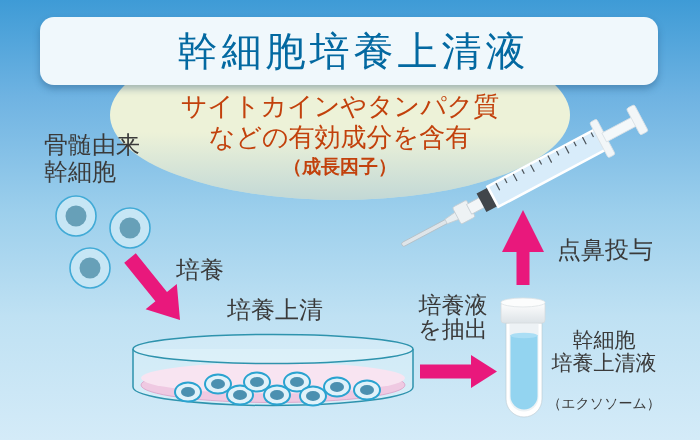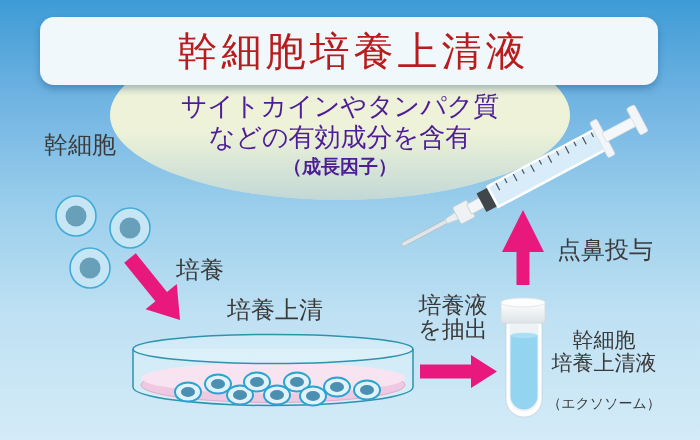--- a/index.html
+++ b/index.html
@@ -9,26 +9,26 @@
     font-family:"Liberation Sans",sans-serif;
   }
   #shapes{position:absolute;left:0;top:0;z-index:1;}
   .title-box{
     position:absolute;left:40px;top:17px;width:618px;height:68px;z-index:3;
     background:#f0f8fc;border-radius:14px;
     box-shadow:0 4px 7px rgba(25,70,110,0.35);
     display:flex;align-items:center;justify-content:center;
   }
   .title-box .t{
-    color:#b91c1c;font-size:40px;font-weight:500;letter-spacing:4px;white-space:nowrap;margin-left:9px;
+    color:#0369a1;font-size:40px;font-weight:500;letter-spacing:4px;white-space:nowrap;margin-left:9px;
   }
   .lbl{position:absolute;z-index:4;color:#3a3a3a;font-weight:500;white-space:nowrap;}
   .bubble-text{
     position:absolute;left:115px;top:91px;width:450px;z-index:4;
-    text-align:center;color:#4c1d95;font-weight:500;
+    text-align:center;color:#c2410c;font-weight:500;
   }
   .bubble-text .big{font-size:26px;line-height:31px;}
   .bubble-text .small{font-size:19px;line-height:23px;margin-top:2px;font-weight:bold;}
   .src{left:44px;top:131px;font-size:24px;line-height:27px;}
   .culture{left:176px;top:254px;font-size:24px;}
   .supernatant{left:227px;top:294px;font-size:24px;}
   .extract{left:414px;top:293px;width:78px;text-align:center;font-size:23px;line-height:24px;}
   .vial-lbl{left:547px;top:328px;width:114px;text-align:center;}
   .vial-lbl .l1,.vial-lbl .l2{font-size:21px;line-height:23px;}
   .vial-lbl .l3{font-size:14px;line-height:16px;margin-top:21px;}
@@ -123,20 +123,21 @@
   <span class="t">幹細胞培養上清液</span>
 </div>
 
 <div class="bubble-text">
   <div class="big">サイトカインやタンパク質</div>
   <div class="big">などの有効成分を含有</div>
   <div class="small">（成長因子）</div>
 </div>
 
 <div class="lbl src">
+  <div>骨髄由来</div>
   <div>幹細胞</div>
 </div>
 
 <div class="lbl culture">培養</div>
 
 <div class="lbl supernatant">培養上清</div>
 
 <div class="lbl extract">
   <div>培養液</div>
   <div>を抽出</div>

